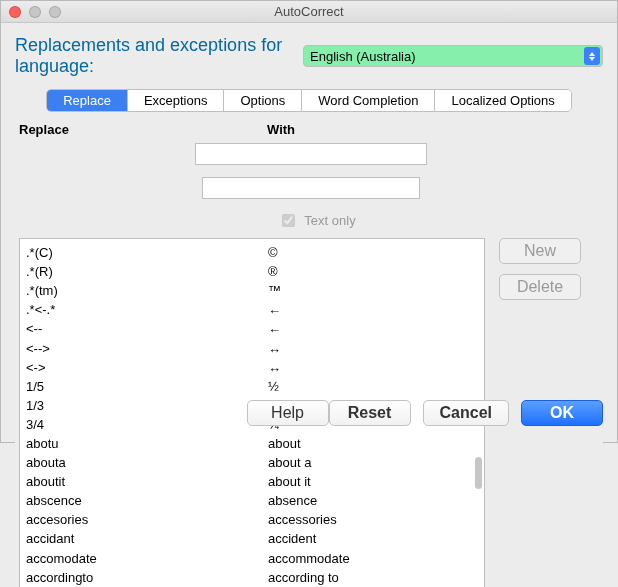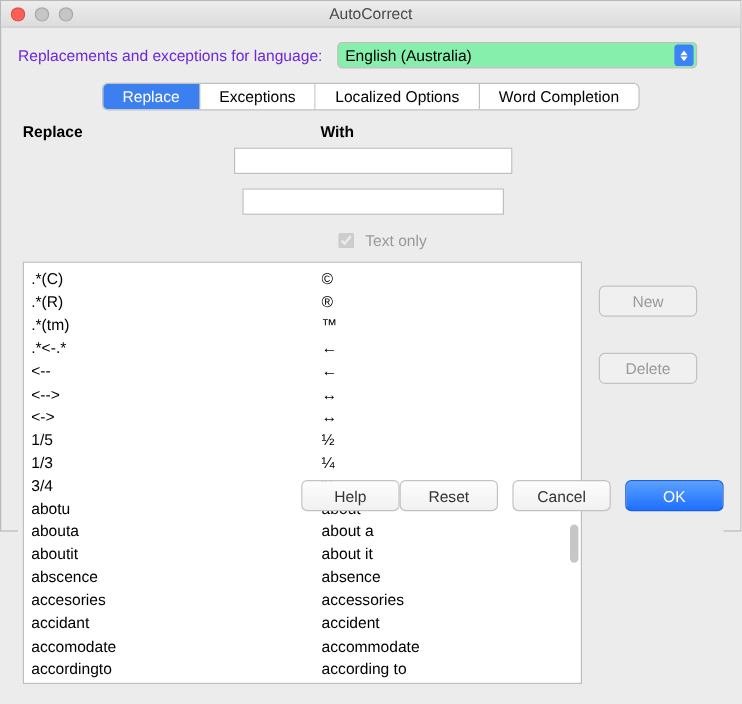--- a/index.html
+++ b/index.html
@@ -42,21 +42,21 @@
   .tl-max   { background: #c6c6c6; }
   .title {
     position: absolute; left: 0; right: 0; text-align: center;
     font-size: 13px; color: #4a4a4a;
   }
   .body { padding: 12px 14px 0 14px; }
   .lang-row {
     display: flex; align-items: center; gap: 12px;
     margin-bottom: 12px;
   }
-  .lang-label { font-size: 13px; color: #6d28d9; }
+  .lang-label { font-size: 18px; color: #0369a1; }
   .lang-select {
     flex: 0 0 300px;
     height: 22px;
     border: 1px solid #bfbfbf;
     border-radius: 4px;
     background: #86efac;
     display: flex;
     align-items: center;
     justify-content: space-between;
     padding: 0 2px 0 6px;
@@ -169,34 +169,33 @@
     display: flex; flex-direction: column; gap: 10px;
     margin-top: 0;
   }
   .btn {
     height: 22px;
     min-width: 82px;
     padding: 12px 16px;
     border: 1px solid #c2c2c2;
     border-radius: 5px;
     background: linear-gradient(#fdfdfd,#f1f1f1);
-    font-size: 13px;
+    font-size: 16px;
     color: #333;
     display: inline-flex; align-items: center; justify-content: center;
     cursor: default;
-    margin-top: 20px;
   }
   .btn.disabled { color: #9a9a9a; background: #f0f0f0; }
   .footer {
     position: absolute;
     left: 14px; right: 14px; bottom: 16px;
     display: flex;
     justify-content: flex-end;
   }
-  .footer-right { display: flex; gap: 12px; }
+  .footer-right { display: flex; gap: 12px; font-weight: bold; }
   .btn.primary {
     background: linear-gradient(#5aa0ff,#1e6fff);
     border: 1px solid #1a5fe0;
     color: #fff;
   }
 </style>
 </head>
 <body>
 
 <div class="window">
@@ -218,22 +217,23 @@
           <span class="arrow-up"></span>
             <span class="arrow-down"></span>
         </span>
       </div>
     </div>
 
     <div class="tabs">
       <div class="tabstrip">
         <div class="tab active">Replace</div>
         <div class="tab">Exceptions</div>
+        <div class="tab">Options</div>
+        <div class="tab">Word Completion</div>
         <div class="tab">Localized Options</div>
-        <div class="tab">Word Completion</div>
       </div>
     </div>
 
     <div class="content-panel">
       <div class="headers">
         <div class="hdr replace">Replace</div>
         <div class="hdr with">With</div>
       </div>
 
       <div class="input-row">

